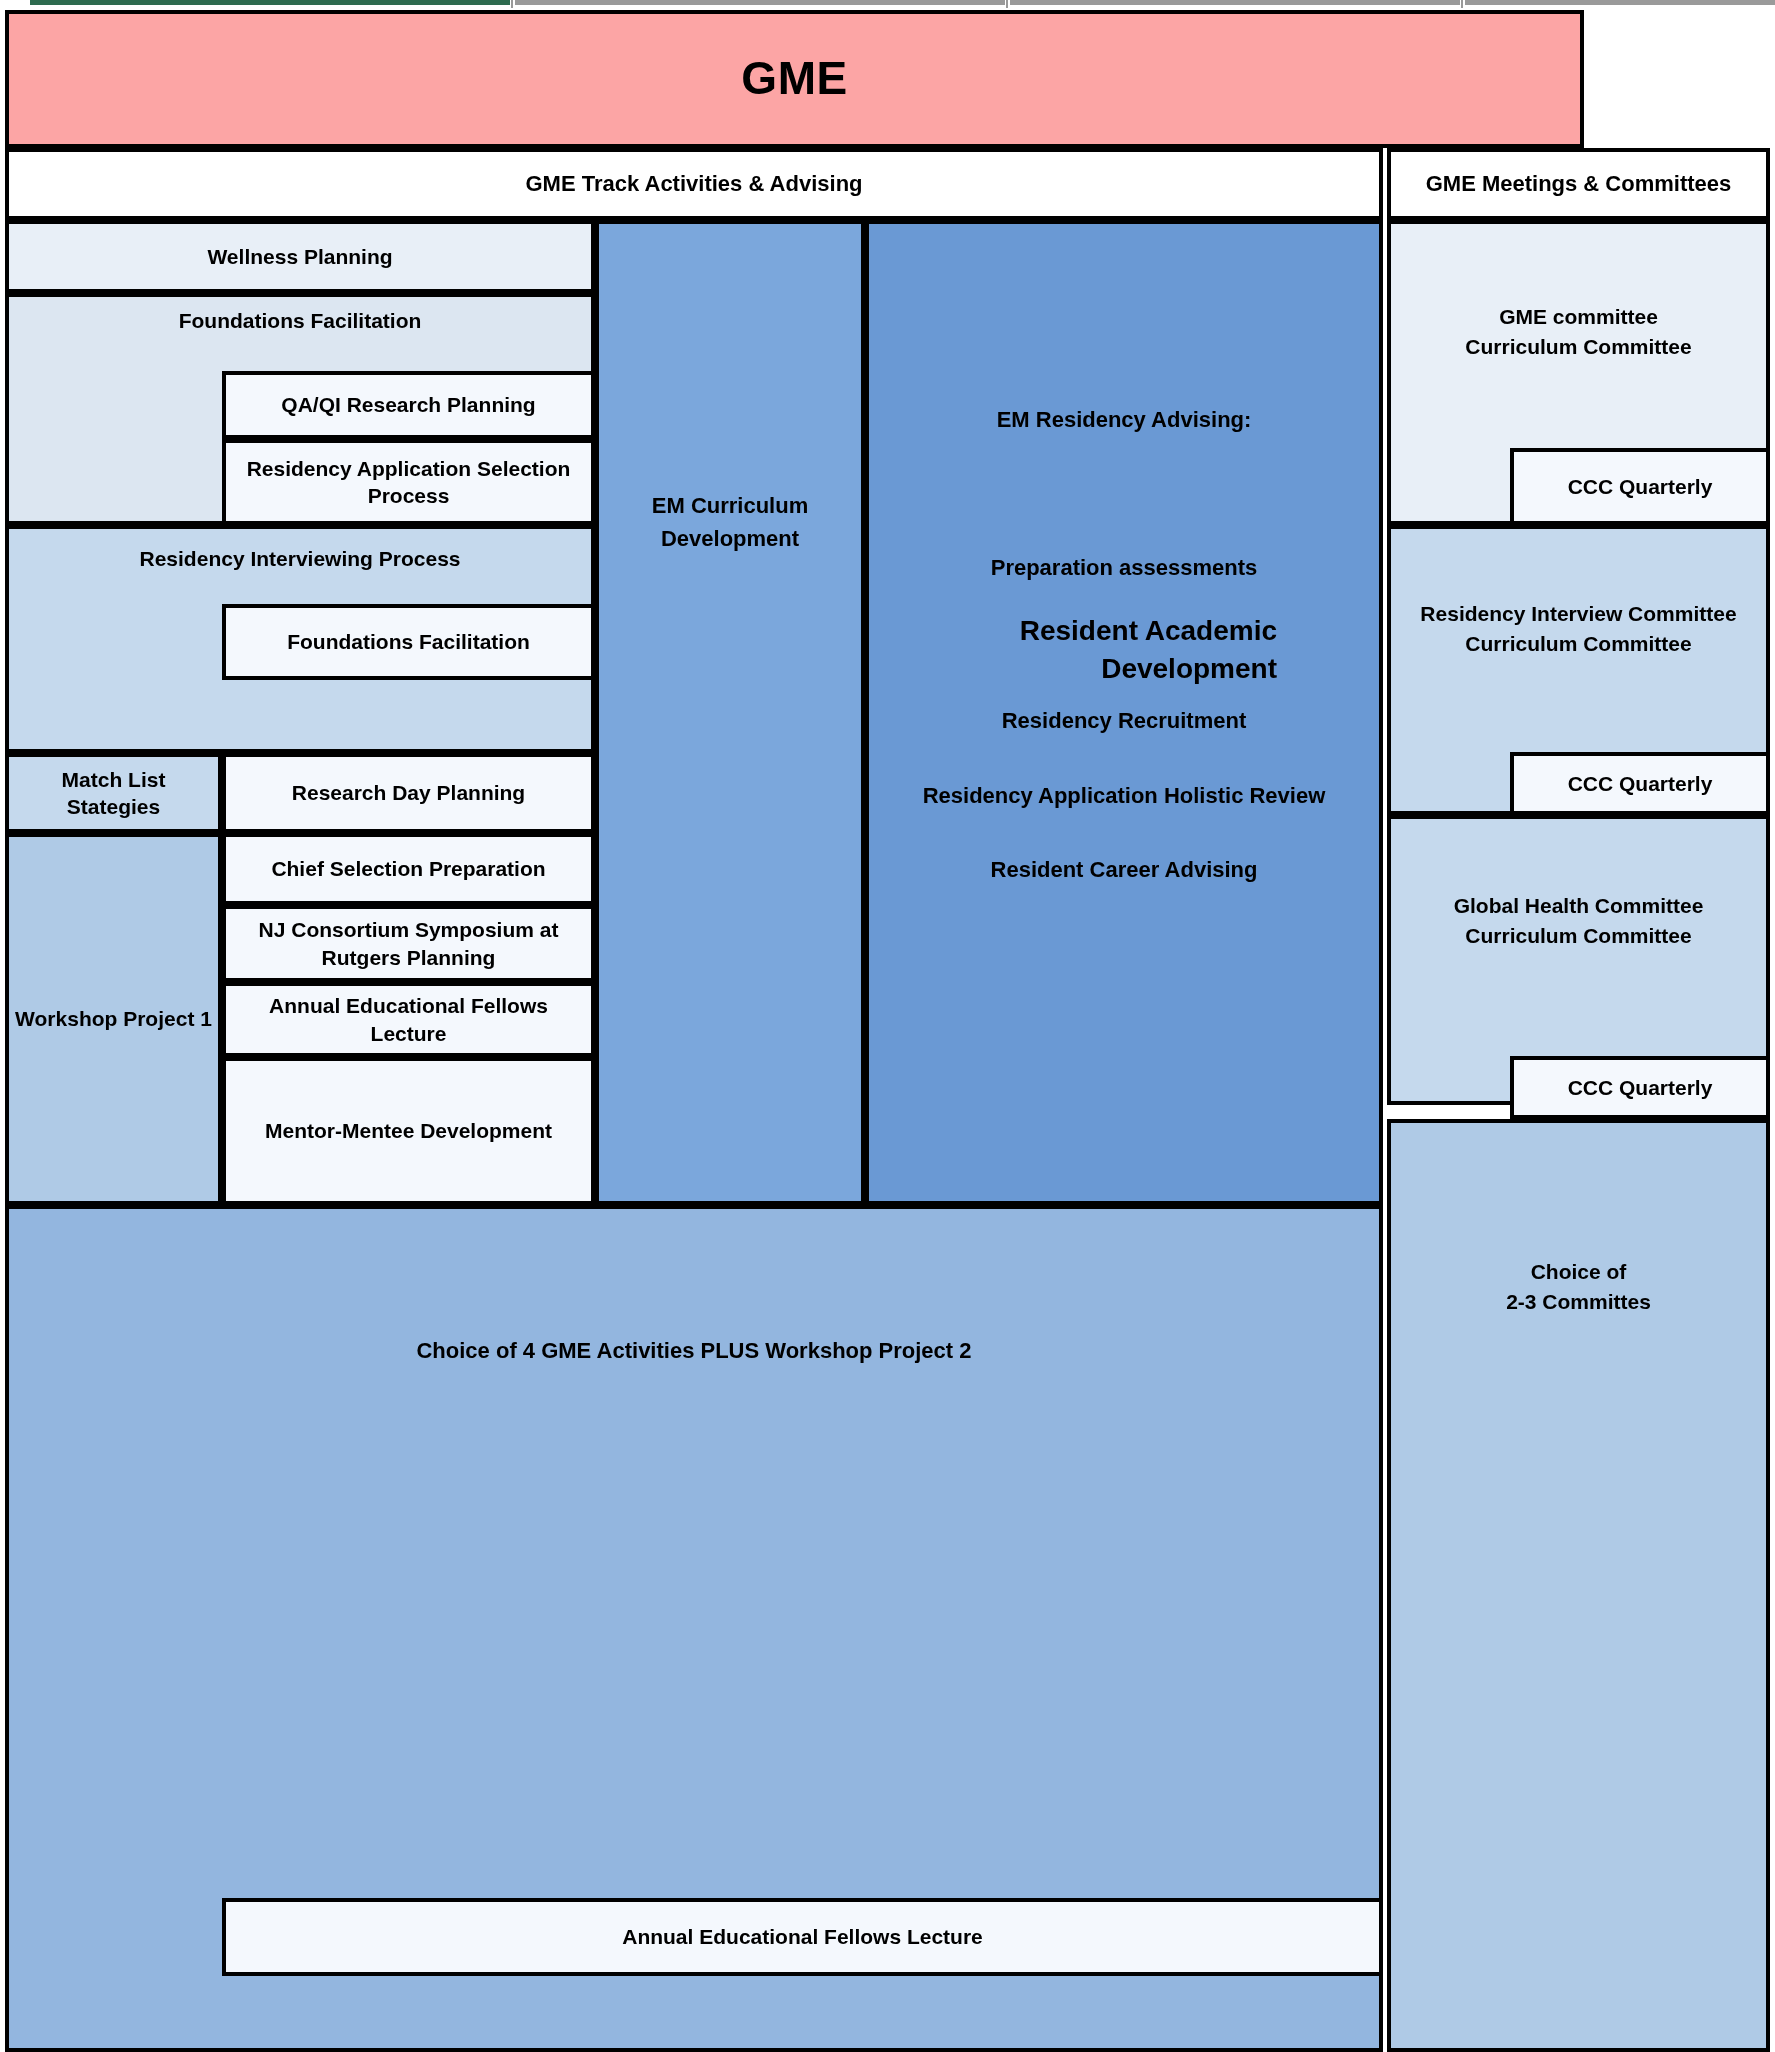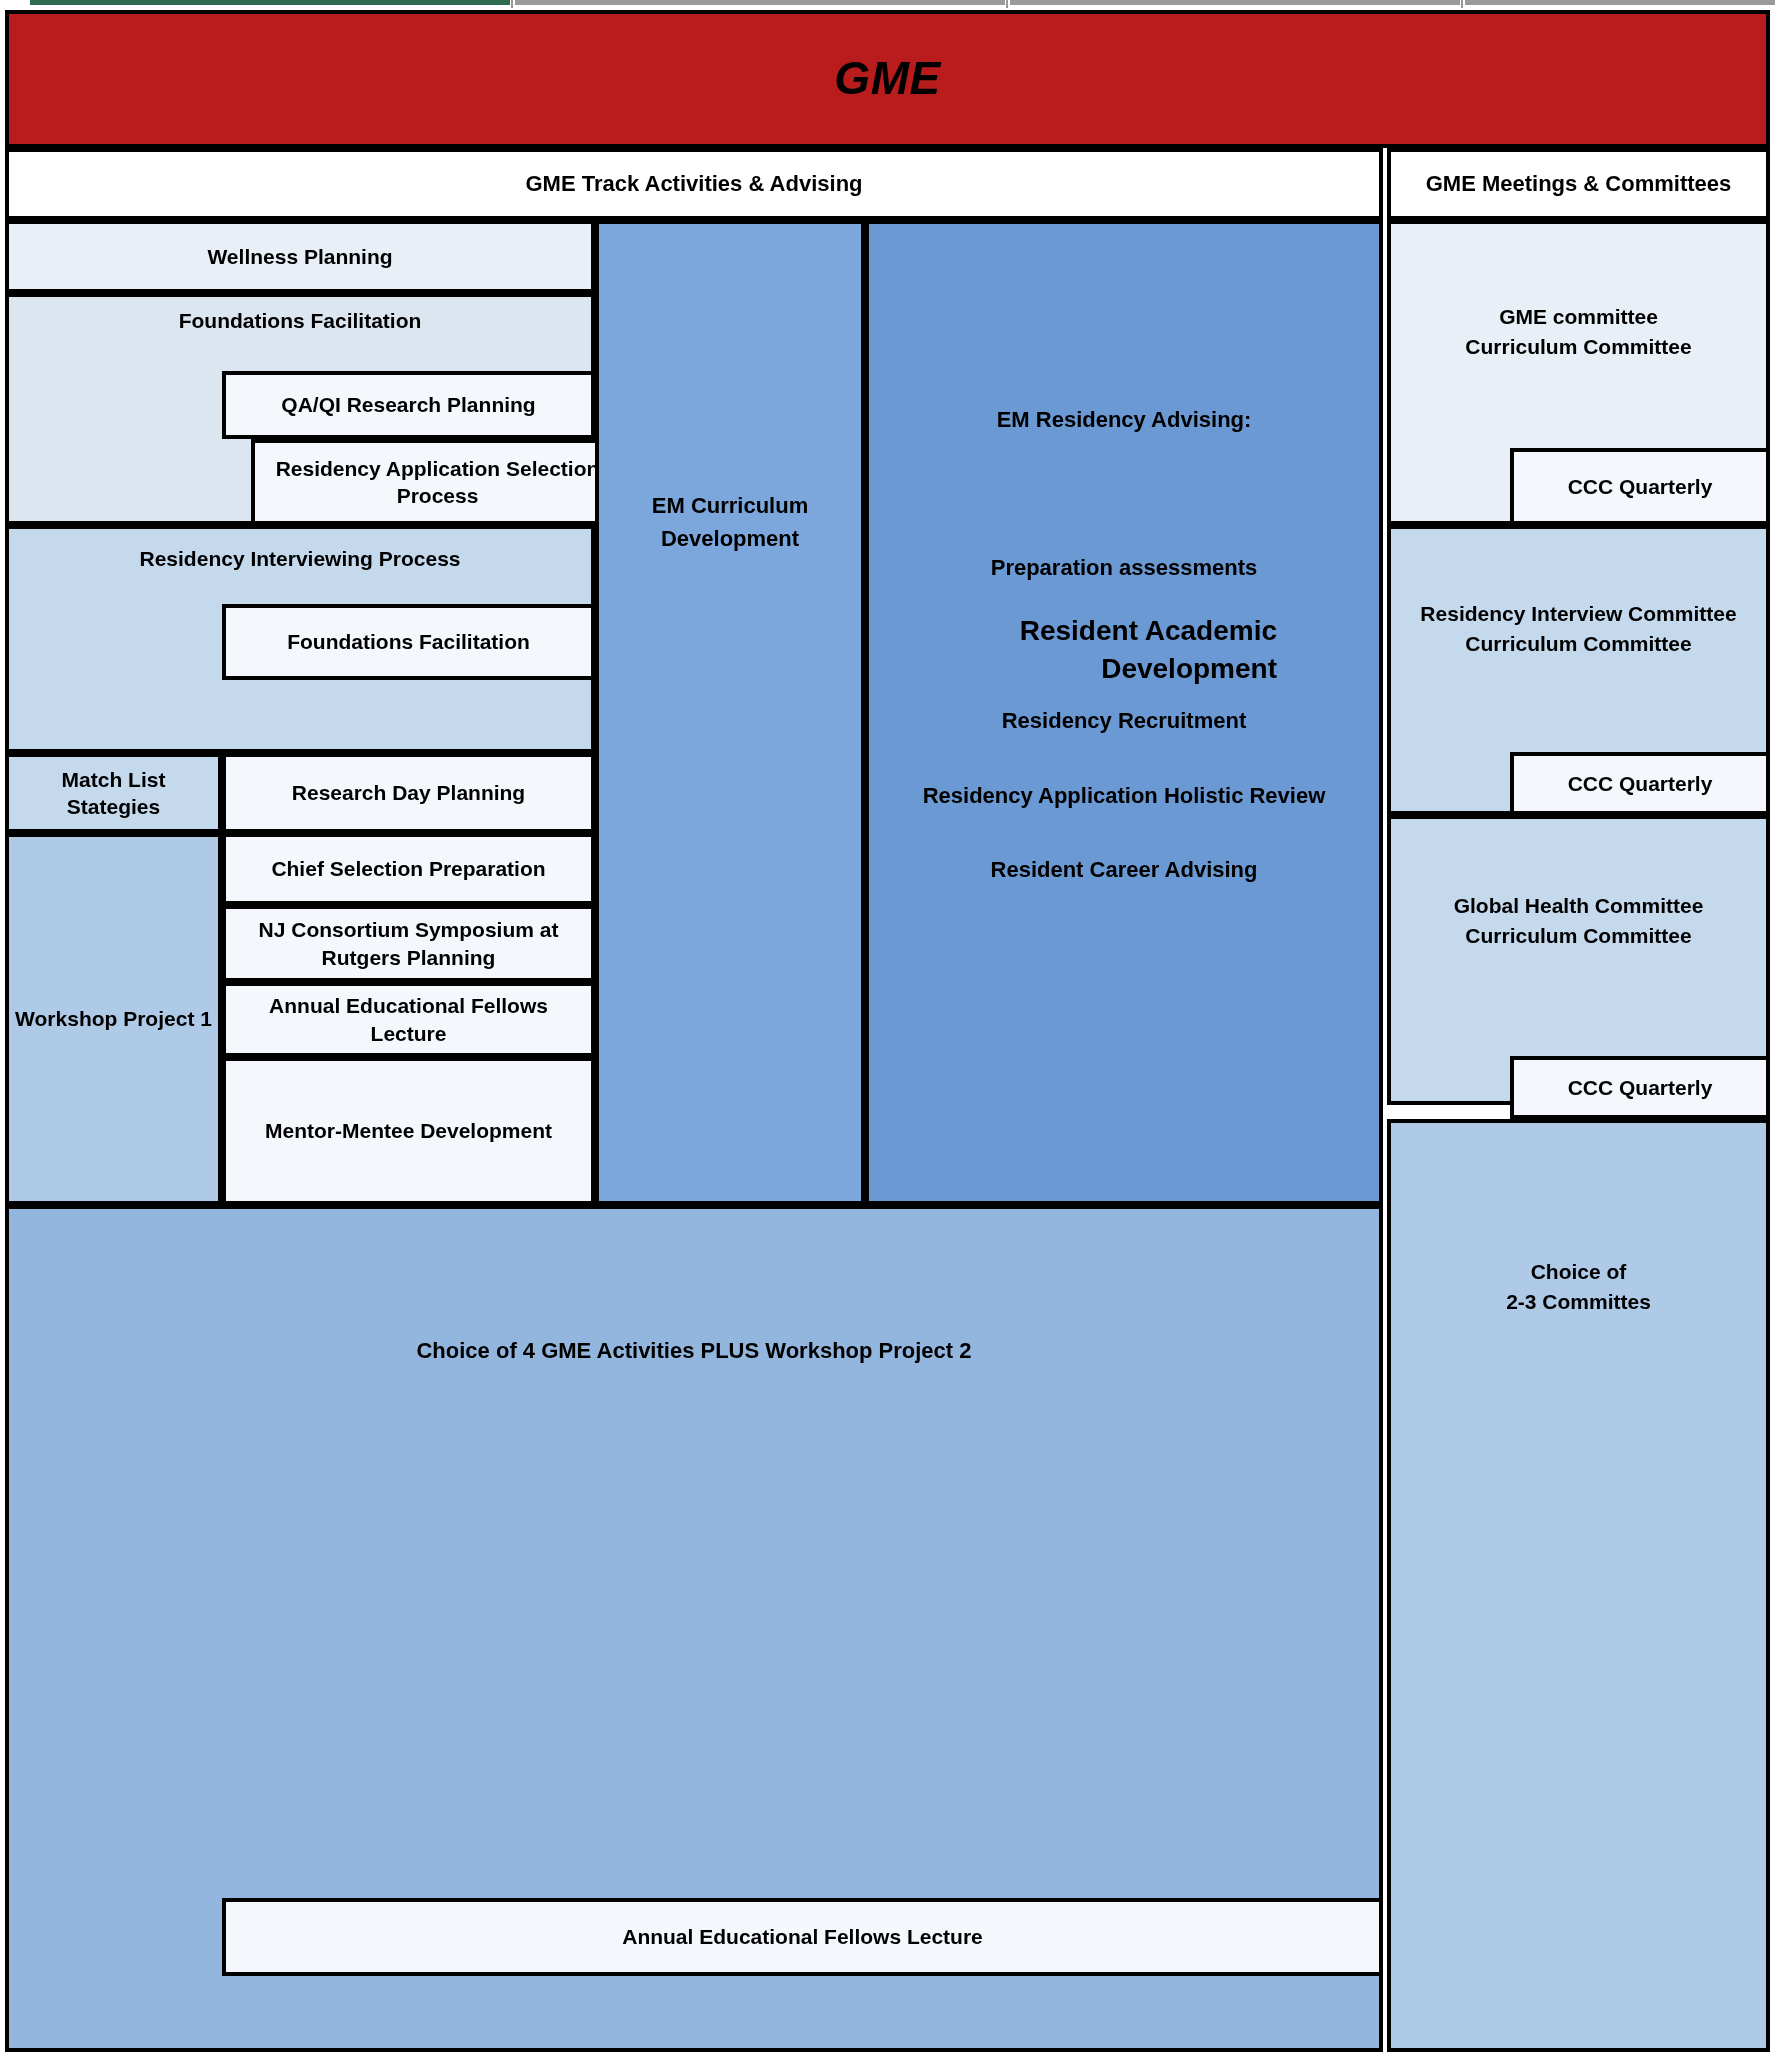--- a/index.html
+++ b/index.html
@@ -51,33 +51,33 @@
   <div class="sheet-strip">
     <div class="seg green" style="left:30px;width:480px;"></div>
     <div class="seg" style="left:515px;width:490px;"></div>
     <div class="seg" style="left:1010px;width:450px;"></div>
     <div class="seg" style="left:1465px;width:310px;"></div>
     <div class="tick" style="left:511px;"></div>
     <div class="tick" style="left:1006px;"></div>
     <div class="tick" style="left:1461px;"></div>
   </div>
 
-  <div class="box title" style="left:5px;top:10px;width:1765px;height:138px;background:#b91c1c;font-style:italic;">GME</div>
+  <div class="box title" style="left:5px;top:10px;width:1579px;height:138px;background:#fca5a5;">GME</div>
 
   <div class="box colhead" style="left:5px;top:148px;width:1378px;height:72px;background:#FFFFFF;">GME Track Activities &amp; Advising</div>
   <div class="box colhead" style="left:1387px;top:148px;width:383px;height:72px;background:#FFFFFF;">GME Meetings &amp; Committees</div>
 
   <div class="box lbl" style="left:5px;top:220px;width:590px;height:73px;background:#E8EFF7;">Wellness Planning</div>
 
   <div class="box nolabel" style="left:5px;top:293px;width:590px;height:232px;background:#DCE6F1;">
     <span style="position:absolute;left:0;top:10px;width:100%;text-align:center;font-size:21px;font-weight:bold;">Foundations Facilitation</span>
   </div>
 
   <div class="box lbl" style="left:222px;top:371px;width:373px;height:68px;background:#F4F8FD;">QA/QI Research Planning</div>
-  <div class="box lbl" style="left:222px;top:439px;width:373px;height:86px;background:#F4F8FD;margin-left:29px;">Residency Application Selection Process</div>
+  <div class="box lbl" style="left:222px;top:439px;width:373px;height:86px;background:#F4F8FD;">Residency Application Selection Process</div>
 
   <div class="box nolabel" style="left:5px;top:525px;width:590px;height:228px;background:#C5D9ED;">
     <span style="position:absolute;left:0;top:16px;width:100%;text-align:center;font-size:21px;font-weight:bold;">Residency Interviewing Process</span>
   </div>
   <div class="box lbl" style="left:222px;top:604px;width:373px;height:76px;background:#F4F8FD;">Foundations Facilitation</div>
 
   <div class="box lbl" style="left:5px;top:753px;width:217px;height:80px;background:#C5D9ED;">Match List Stategies</div>
   <div class="box lbl" style="left:222px;top:753px;width:373px;height:80px;background:#F4F8FD;">Research Day Planning</div>
 
   <div class="box lbl" style="left:5px;top:833px;width:217px;height:372px;background:#AFCAE6;">Workshop Project 1</div>

